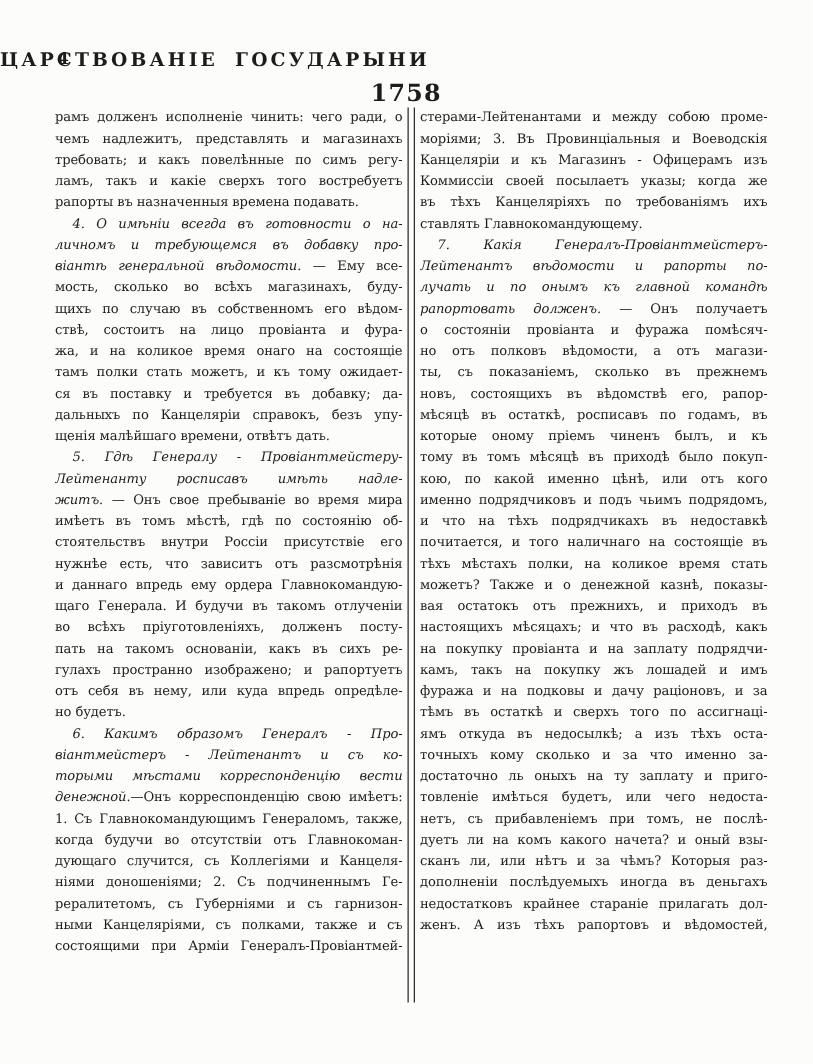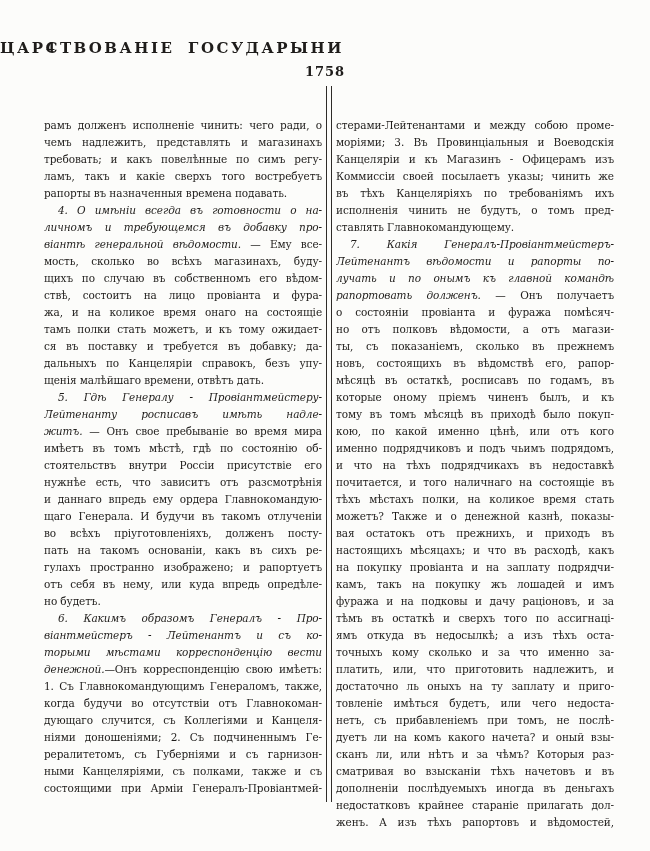--- a/index.html
+++ b/index.html
@@ -16,30 +16,29 @@
     font-size:13px;font-weight:bold;
   }
   .title{
     position:absolute;top:39px;left:0;width:646px;
     font-size:15px;font-weight:bold;letter-spacing:2.5px;
     word-spacing:6px;
   }
   .year{
     position:absolute;top:64px;left:0;width:650px;
     text-align:center;
-    font-size:13px;font-weight:bold;letter-spacing:1px;
+    font-size:19px;font-weight:bold;letter-spacing:1px;
   }
   .columns{
     position:absolute;top:86px;left:44px;
     width:570px;
     display:flex;
   }
   .col{
     width:278px;
-    margin-top:31px;
   }
   .gutter{
     width:14px;
     display:flex;justify-content:center;
   }
   .rule{
     width:4px;height:716px;
     border-left:1.5px solid #2e2b28;
     border-right:1.5px solid #2e2b28;
   }
@@ -107,23 +106,22 @@
         <div class="line"><span>ными Канцеляріями, съ полками, также и съ</span></div>
         <div class="line"><span>состоящими при Арміи Генералъ-Провіантмей-</span></div>
       </div>
     <div class="gutter">
       <div class="rule"></div>
     </div>
     <div class="col">
         <div class="line"><span>стерами-Лейтенантами и между собою проме-</span></div>
         <div class="line"><span>моріями; 3. Въ Провинціальныя и Воеводскія</span></div>
         <div class="line"><span>Канцеляріи и къ Магазинъ - Офицерамъ изъ</span></div>
-        <div class="line"><span>Коммиссіи своей посылаетъ указы; чинить же</span></div>
+        <div class="line"><span>Коммиссіи своей посылаетъ указы; когда же</span></div>
         <div class="line"><span>въ тѣхъ Канцеляріяхъ по требованіямъ ихъ</span></div>
-        <div class="line"><span>исполненія чинить не будутъ, о томъ пред-</span></div>
         <div class="line end"><span>ставлять Главнокомандующему.</span></div>
         <div class="line ind"><span class="it">7. Какія Генералъ-Провіантмейстеръ-</span></div>
         <div class="line"><span class="it">Лейтенантъ вѣдомости и рапорты по-</span></div>
         <div class="line"><span class="it">лучать и по онымъ къ главной командѣ</span></div>
         <div class="line"><span class="it">рапортовать долженъ. </span><span>— Онъ получаетъ</span></div>
         <div class="line"><span>о состояніи провіанта и фуража помѣсяч-</span></div>
         <div class="line"><span>но отъ полковъ вѣдомости, а отъ магази-</span></div>
         <div class="line"><span>ты, съ показаніемъ, сколько въ прежнемъ</span></div>
         <div class="line"><span>новъ, состоящихъ въ вѣдомствѣ его, рапор-</span></div>
         <div class="line"><span>мѣсяцѣ въ остаткѣ, росписавъ по годамъ, въ</span></div>
@@ -136,25 +134,23 @@
         <div class="line"><span>тѣхъ мѣстахъ полки, на коликое время стать</span></div>
         <div class="line"><span>можетъ? Также и о денежной казнѣ, показы-</span></div>
         <div class="line"><span>вая остатокъ отъ прежнихъ, и приходъ въ</span></div>
         <div class="line"><span>настоящихъ мѣсяцахъ; и что въ расходѣ, какъ</span></div>
         <div class="line"><span>на покупку провіанта и на заплату подрядчи-</span></div>
         <div class="line"><span>камъ, такъ на покупку жъ лошадей и имъ</span></div>
         <div class="line"><span>фуража и на подковы и дачу раціоновъ, и за</span></div>
         <div class="line"><span>тѣмъ въ остаткѣ и сверхъ того по ассигнаці-</span></div>
         <div class="line"><span>ямъ откуда въ недосылкѣ; а изъ тѣхъ оста-</span></div>
         <div class="line"><span>точныхъ кому сколько и за что именно за-</span></div>
-        <div class="line"><span>платить, или, что приготовить надлежитъ, и</span></div>
         <div class="line"><span>достаточно ль оныхъ на ту заплату и приго-</span></div>
         <div class="line"><span>товленіе имѣться будетъ, или чего недоста-</span></div>
         <div class="line"><span>нетъ, съ прибавленіемъ при томъ, не послѣ-</span></div>
         <div class="line"><span>дуетъ ли на комъ какого начета? и оный взы-</span></div>
         <div class="line"><span>сканъ ли, или нѣтъ и за чѣмъ? Которыя раз-</span></div>
-        <div class="line"><span>сматривая во взысканіи тѣхъ начетовъ и въ</span></div>
         <div class="line"><span>дополненіи послѣдуемыхъ иногда въ деньгахъ</span></div>
         <div class="line"><span>недостатковъ крайнее стараніе прилагать дол-</span></div>
         <div class="line"><span>женъ. А изъ тѣхъ рапортовъ и вѣдомостей,</span></div>
       </div>
   </div>
 </div>
 
 </body></html>

